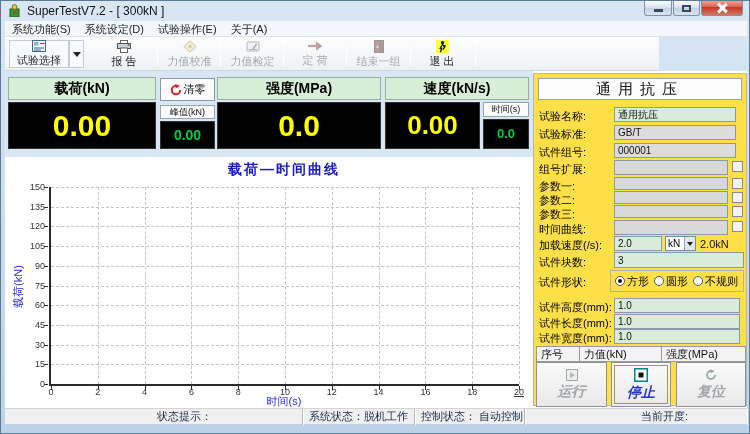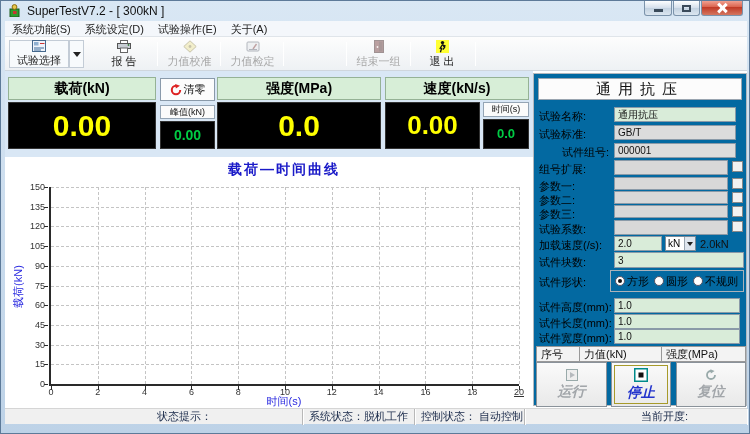--- a/index.html
+++ b/index.html
@@ -22,21 +22,21 @@
   .glyph-close { position:relative; width:10px; height:10px; }
   .glyph-close:before,.glyph-close:after{ content:""; position:absolute; left:4px; top:-1px; width:2.5px; height:12px; background:#fff; }
   .glyph-close:before{ transform:rotate(45deg);} .glyph-close:after{ transform:rotate(-45deg);}
 
   
   .menubar { position:absolute; left:4px; top:20px; width:742px; height:16px; background:#f4f7fb;
              border-bottom:1px solid #e0e5ea; display:flex; align-items:center; font-size:11px; color:#222; }
   .menu-item { padding:0 7px; height:16px; line-height:16px; cursor:default; }
 
   
-  .toolbar { position:absolute; left:4px; top:36px; width:742px; height:34px;
+  .toolbar { position:absolute; left:4px; top:36px; width:654px; height:34px;
              background:linear-gradient(#fdfdfd,#eef1f4); border-bottom:1px solid #cfd6dd; }
   .tbtn { position:absolute; top:3px; height:28px; display:flex; flex-direction:column; align-items:center;
           justify-content:center; gap:1px; font-size:11px; color:#222; border:1px solid transparent; }
   .tbtn .ticon { height:13px; display:flex; align-items:center; }
   .tbtn.disabled { color:#a8a8a8; }
   .tbtn.disabled svg { opacity:.45; filter:grayscale(60%); }
   .tbtn.bordered { border:1px solid #c3ccd6; background:#f7fafc; }
   .tarrow { position:absolute; top:3px; height:28px; width:15px; border:1px solid #c3ccd6; background:#f7fafc;
             display:flex; align-items:center; justify-content:center; }
   .caret { width:0; height:0; border-left:4px solid transparent; border-right:4px solid transparent; border-top:5px solid #222; }
@@ -70,21 +70,21 @@
   .yticklabel { position:absolute; right:100%; margin-right:6px; transform:translateY(-50%);
                 font-size:9px; color:#333; white-space:nowrap; }
   .xtickmark { position:absolute; bottom:-6px; width:1px; height:4px; background:#2a2a2a; }
   .ytickmark { position:absolute; left:-7px; width:4px; height:1px; background:#2a2a2a; }
   .ylabel { position:absolute; left:2px; top:29px; height:199px; width:16px; display:flex;
             align-items:center; justify-content:center; }
   .ylabel span { transform:rotate(-90deg); white-space:nowrap; color:#2a2ae0; font-size:11px; }
   .xlabel { position:absolute; left:41px; top:236px; width:470px; text-align:center; color:#2a2ae0; font-size:11px; }
 
   
-  .rpanel { position:absolute; left:528px; top:2px; width:214px; height:333px; background:#0369a1;
+  .rpanel { position:absolute; left:528px; top:2px; width:214px; height:333px; background:#fde047;
             border:1px solid #b2b8be; }
   .rtitle { position:absolute; left:4px; top:4px; width:204px; height:22px; background:#fcfcfc;
             border:1px solid #9aa5b0; text-align:center; line-height:20px; font-size:15px;
             letter-spacing:7px; color:#111; }
   .flabel { position:absolute; left:5px; font-size:11px; color:#000; white-space:nowrap; }
   .finput { position:absolute; height:15px; border:1px solid #8a9aa8; font-size:10px; padding:0 3px; color:#111; }
   .finput.green { background:#d9ecd9; }
   .finput.gray { background:#dcdcdc; }
   .finput.dis { background:#d8d8d8; }
   .fcheck { position:absolute; width:11px; height:11px; background:#f2f2f2; border:1px solid #8a8a8a; }
@@ -191,20 +191,29 @@
       <span class="ticon">
         <svg width="14" height="13" viewBox="0 0 14 13">
             <rect x="1" y="2" width="12" height="9" rx="1" fill="#dde6f0" stroke="#556688"></rect>
             <line x1="7" y1="9" x2="10.5" y2="4" stroke="#cc2222" stroke-width="1.4"></line>
             <line x1="3" y1="9.5" x2="11" y2="9.5" stroke="#556688"></line>
           </svg>
       </span>
       <span>力值检定</span>
     </div>
     <div class="tsep" style="left:278px;"></div>
+    <div class="tbtn disabled" style="left:282px;width:56px;">
+      <span class="ticon">
+        <svg width="16" height="12" viewBox="0 0 16 12">
+            <line x1="1" y1="6" x2="9" y2="6" stroke="#cc2222" stroke-width="2.2"></line>
+            <polygon points="9,1.5 15.5,6 9,10.5" fill="#cc2222"></polygon>
+          </svg>
+      </span>
+      <span>定 荷</span>
+    </div>
     <div class="tsep" style="left:341px;"></div>
     <div class="tbtn disabled" style="left:345px;width:57px;text-align:right;">
       <span class="ticon">
         <svg width="10" height="13" viewBox="0 0 10 13">
             <rect x="0.5" y="0.5" width="9" height="12" fill="#b22222" stroke="#5a0e0e"></rect>
             <rect x="5" y="1.5" width="3.5" height="10" fill="#7a1515"></rect>
             <circle cx="3.5" cy="7" r="0.9" fill="#ffeedd"></circle>
           </svg>
       </span>
       <span>结束一组</span>
@@ -324,40 +333,40 @@
 
     <div class="rpanel">
       <div class="rtitle">通用抗压</div>
 
       <span class="flabel" style="top:35px;">试验名称:</span>
       <input class="finput green" style="left: 80px; top: 33px; width: 122px;" value="通用抗压">
 
       <span class="flabel" style="top:53px;">试验标准:</span>
       <input class="finput gray" style="left: 80px; top: 51px; width: 122px;" value="GB/T">
 
-      <span class="flabel" style="top:71px;margin-left:23px;">试件组号:</span>
+      <span class="flabel" style="top:71px;">试件组号:</span>
       <input class="finput gray" style="left: 80px; top: 69px; width: 122px;" value="000001">
 
       <span class="flabel" style="top:88px;">组号扩展:</span>
       <input class="finput dis" style="left: 80px; top: 86px; width: 114px;" disabled="" value="">
       <span class="fcheck" style="left:198px;top:87px;"></span>
 
       <span class="flabel" style="top:105px;">参数一:</span>
       <input class="finput dis" style="left: 80px; top: 103px; width: 114px; height: 13px;" disabled="" value="">
       <span class="fcheck" style="left:198px;top:104px;"></span>
 
       <span class="flabel" style="top:119px;">参数二:</span>
       <input class="finput dis" style="left: 80px; top: 117px; width: 114px; height: 13px;" disabled="" value="">
       <span class="fcheck" style="left:198px;top:118px;"></span>
 
       <span class="flabel" style="top:133px;">参数三:</span>
       <input class="finput dis" style="left: 80px; top: 131px; width: 114px; height: 13px;" disabled="" value="">
       <span class="fcheck" style="left:198px;top:132px;"></span>
 
-      <span class="flabel" style="top:148px;">试验系数:</span>
+      <span class="flabel" style="top:148px;">时间曲线:</span>
       <input class="finput dis" style="left: 80px; top: 146px; width: 114px;" disabled="" value="">
       <span class="fcheck" style="left:198px;top:147px;"></span>
 
       <span class="flabel" style="top:164px;">加载速度(/s):</span>
       <input class="finput green" style="left: 80px; top: 162px; width: 48px;" value="2.0">
       <div class="unitbox" style="top:162px;">
         <span class="u">kN</span>
         <span class="ubtn">
             <span class="caret"></span>
           </span>

